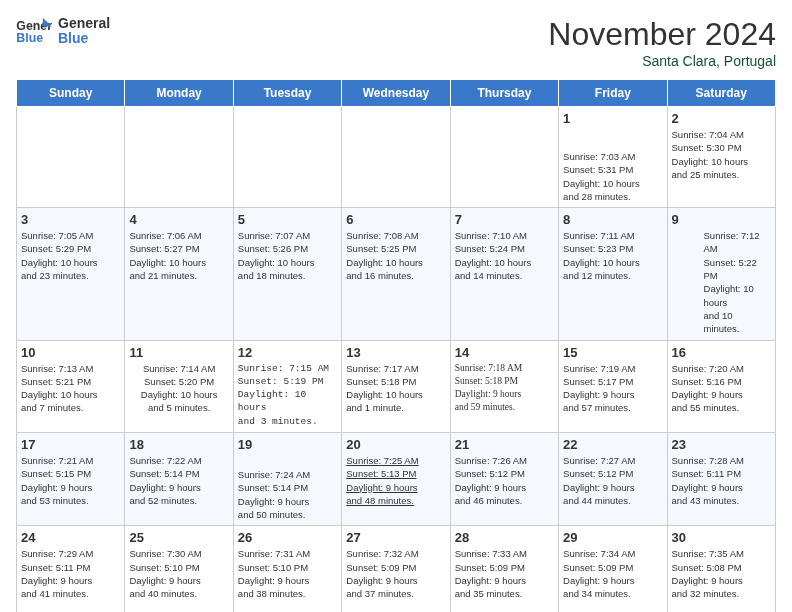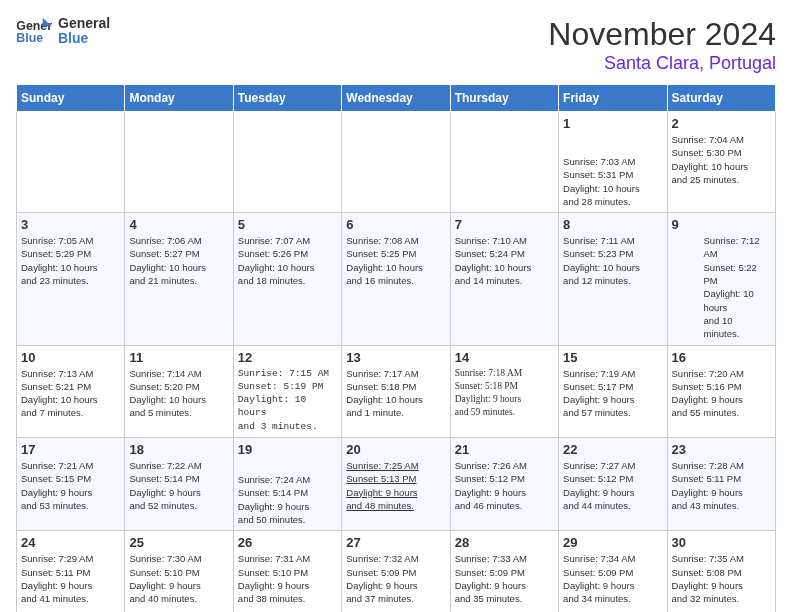--- a/index.html
+++ b/index.html
@@ -27,35 +27,35 @@
     }
     .title-block {
       text-align: right;
     }
     .month-title {
       font-size: 32px;
       font-weight: normal;
       color: #333;
     }
     .subtitle {
-      font-size: 18px;
-      color: #6d28d9;
+      font-size: 14px;
+      color: #14532d;
     }
     table {
       width: 100%;
       border-collapse: collapse;
       table-layout: fixed;
     }
     thead tr th {
       background-color: #3a78c9;
       color: #fff;
       font-size: 12px;
       font-weight: bold;
       padding: 6px 4px;
-      text-align: left;
+      text-align: center;
       border: 1px solid #fff;
     }
     tbody tr td {
       vertical-align: top;
       border: 1px solid #ccc;
       padding: 4px;
       font-size: 10px;
       color: #333;
       height: 88px;
       background: #fff;
@@ -186,21 +186,21 @@
       <tr>
         <td>
           <div class="day-num">10</div>
           <div class="day-info" style="white-space: pre-line;">Sunrise: 7:13 AM
 Sunset: 5:21 PM
 Daylight: 10 hours
 and 7 minutes.</div>
         </td>
         <td>
           <div class="day-num">11</div>
-          <div class="day-info" style="white-space: pre-line;">Sunrise: 7:14 AM
+          <div class="day-info" style="white-space: pre-line; text-align: center;">Sunrise: 7:14 AM
 Sunset: 5:20 PM
 Daylight: 10 hours
 and 5 minutes.</div>
         </td>
         <td>
           <div class="day-num">12</div>
           <div class="day-info" style="white-space: pre-line; font-family: Liberation Mono, monospace;">Sunrise: 7:15 AM
 Sunset: 5:19 PM
 Daylight: 10 hours
 and 3 minutes.</div>

